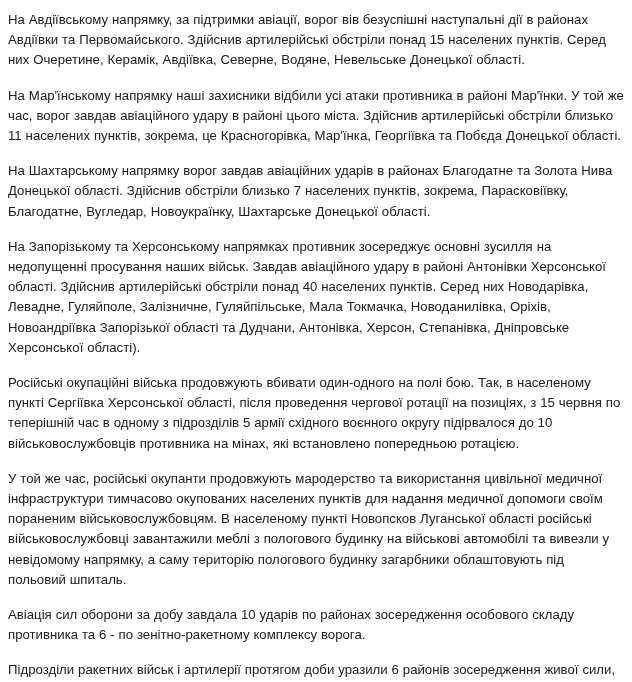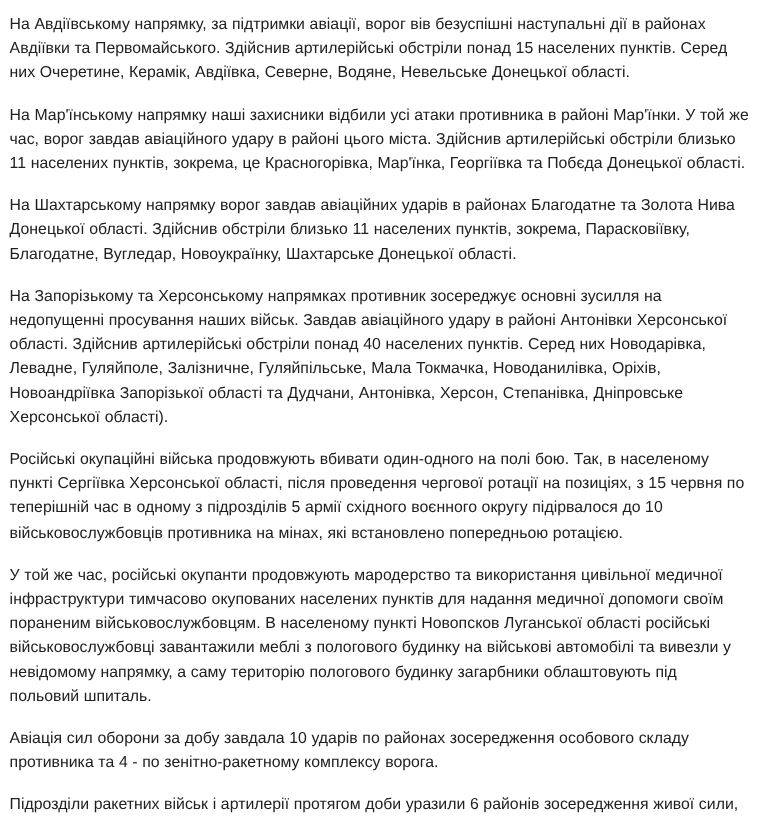--- a/index.html
+++ b/index.html
@@ -30,19 +30,19 @@
   .paragraph:last-child {
     margin-bottom: 0;
   }
 </style>
 </head>
 <body>
 
 <div class="document">
   <p class="paragraph">На Авдіївському напрямку, за підтримки авіації, ворог вів безуспішні наступальні дії в районах Авдіївки та Первомайського. Здійснив артилерійські обстріли понад 15 населених пунктів. Серед них Очеретине, Керамік, Авдіївка, Северне, Водяне, Невельське Донецької області.</p>
   <p class="paragraph">На Мар'їнському напрямку наші захисники відбили усі атаки противника в районі Мар'їнки. У той же час, ворог завдав авіаційного удару в районі цього міста. Здійснив артилерійські обстріли близько 11 населених пунктів, зокрема, це Красногорівка, Мар'їнка, Георгіївка та Побєда Донецької області.</p>
-  <p class="paragraph">На Шахтарському напрямку ворог завдав авіаційних ударів в районах Благодатне та Золота Нива Донецької області. Здійснив обстріли близько 11 населених пунктів, зокрема, Парасковіївку, Благодатне, Вугледар, Новоукраїнку, Шахтарське Донецької області.</p>
+  <p class="paragraph">На Шахтарському напрямку ворог завдав авіаційних ударів в районах Благодатне та Золота Нива Донецької області. Здійснив обстріли близько 7 населених пунктів, зокрема, Парасковіївку, Благодатне, Вугледар, Новоукраїнку, Шахтарське Донецької області.</p>
   <p class="paragraph">На Запорізькому та Херсонському напрямках противник зосереджує основні зусилля на недопущенні просування наших військ. Завдав авіаційного удару в районі Антонівки Херсонської області. Здійснив артилерійські обстріли понад 40 населених пунктів. Серед них Новодарівка, Левадне, Гуляйполе,  Залізничне, Гуляйпільське, Мала Токмачка, Новоданилівка, Оріхів, Новоандріївка Запорізької області та Дудчани, Антонівка, Херсон, Степанівка, Дніпровське Херсонської області).</p>
   <p class="paragraph">Російські окупаційні війська продовжують вбивати один-одного на полі бою. Так, в населеному пункті Сергіївка Херсонської області, після проведення чергової ротації на позиціях, з 15 червня по теперішній час в одному з підрозділів 5 армії східного воєнного округу підірвалося до 10 військовослужбовців противника на мінах, які встановлено попередньою ротацією.</p>
   <p class="paragraph">У той же час, російські окупанти продовжують мародерство та використання цивільної медичної інфраструктури тимчасово окупованих населених пунктів для надання медичної допомоги своїм пораненим військовослужбовцям. В населеному пункті Новопсков Луганської області російські військовослужбовці завантажили меблі з пологового будинку на військові автомобілі та вивезли у невідомому напрямку, а саму територію пологового будинку загарбники облаштовують під польовий шпиталь.</p>
-  <p class="paragraph">Авіація сил оборони за добу завдала 10 ударів по районах зосередження особового складу противника та 4 - по зенітно-ракетному комплексу ворога.</p>
+  <p class="paragraph">Авіація сил оборони за добу завдала 10 ударів по районах зосередження особового складу противника та 6 - по зенітно-ракетному комплексу ворога.</p>
   <p class="paragraph">Підрозділи ракетних військ і артилерії протягом доби уразили 6 районів зосередження живої сили, озброєння та військової техніки противника, 3 склади боєприпасів, 24 артилерійські засоби на вогневих позиціях та станцію РЕБ окупантів.</p>
 </div>
 
 </body></html>

